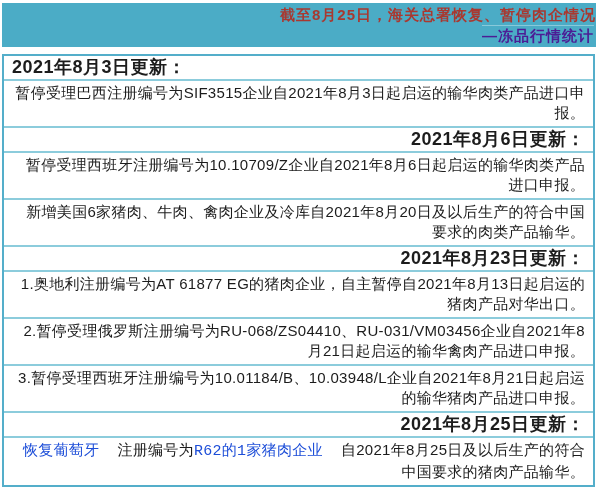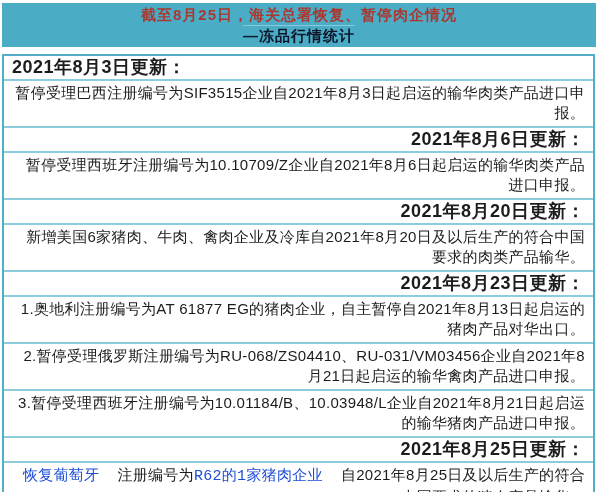--- a/index.html
+++ b/index.html
@@ -14,33 +14,33 @@
     height: 492px;
     background: #ffffff;
     overflow: hidden;
   }
   .header {
     margin: 3px 4px 0 2px;
     height: 44px;
     background: #4BACC6;
     display: flex;
     flex-direction: column;
-    align-items: center;
+    align-items: flex-end;
     justify-content: center;
   }
   .header .title-line1 {
     color: #A93830;
     font-weight: bold;
     font-size: 15px;
     line-height: 21px;
     text-align: center;
     letter-spacing: 1px;
   }
   .header .title-line2 {
-    color: #0f172a;
+    color: #4c1d95;
     font-weight: bold;
     font-size: 15px;
     line-height: 20px;
     text-align: center;
     letter-spacing: 1px;
     border-top: 1px solid rgba(255,255,255,0.35);
     margin: 0 2px;
   }
   .gap { height: 7px; }
   .table {
@@ -81,21 +81,20 @@
     <div class="title-line2">—冻品行情统计</div>
   </div>
 
   <div class="gap"></div>
 
   <div class="table">
     <div class="row date">2021年8月3日更新：</div>
     <div class="row content">暂停受理巴西注册编号为SIF3515企业自2021年8月3日起启运的输华肉类产品进口申报。</div>
     <div class="row date">2021年8月6日更新：</div>
     <div class="row content">暂停受理西班牙注册编号为10.10709/Z企业自2021年8月6日起启运的输华肉类产品进口申报。</div>
-    <div class="row date">2021年8月20日更新：</div>
     <div class="row content">新增美国6家猪肉、牛肉、禽肉企业及冷库自2021年8月20日及以后生产的符合中国要求的肉类产品输华。</div>
     <div class="row date">2021年8月23日更新：</div>
     <div class="row content">1.奥地利注册编号为AT 61877 EG的猪肉企业，自主暂停自2021年8月13日起启运的猪肉产品对华出口。</div>
     <div class="row content">2.暂停受理俄罗斯注册编号为RU-068/ZS04410、RU-031/VM03456企业自2021年8月21日起启运的输华禽肉产品进口申报。</div>
     <div class="row content">3.暂停受理西班牙注册编号为10.01184/B、10.03948/L企业自2021年8月21日起启运的输华猪肉产品进口申报。</div>
     <div class="row date">2021年8月25日更新：</div>
     <div class="row content">
       <span class="seg-red">恢复葡萄牙</span><span class="seg-default">注册编号为</span><span class="seg-red">R62的1家猪肉企业</span><span class="seg-default">自2021年8月25日及以后生产的符合中国要求的猪肉产品输华。</span>
     </div>
   </div>

